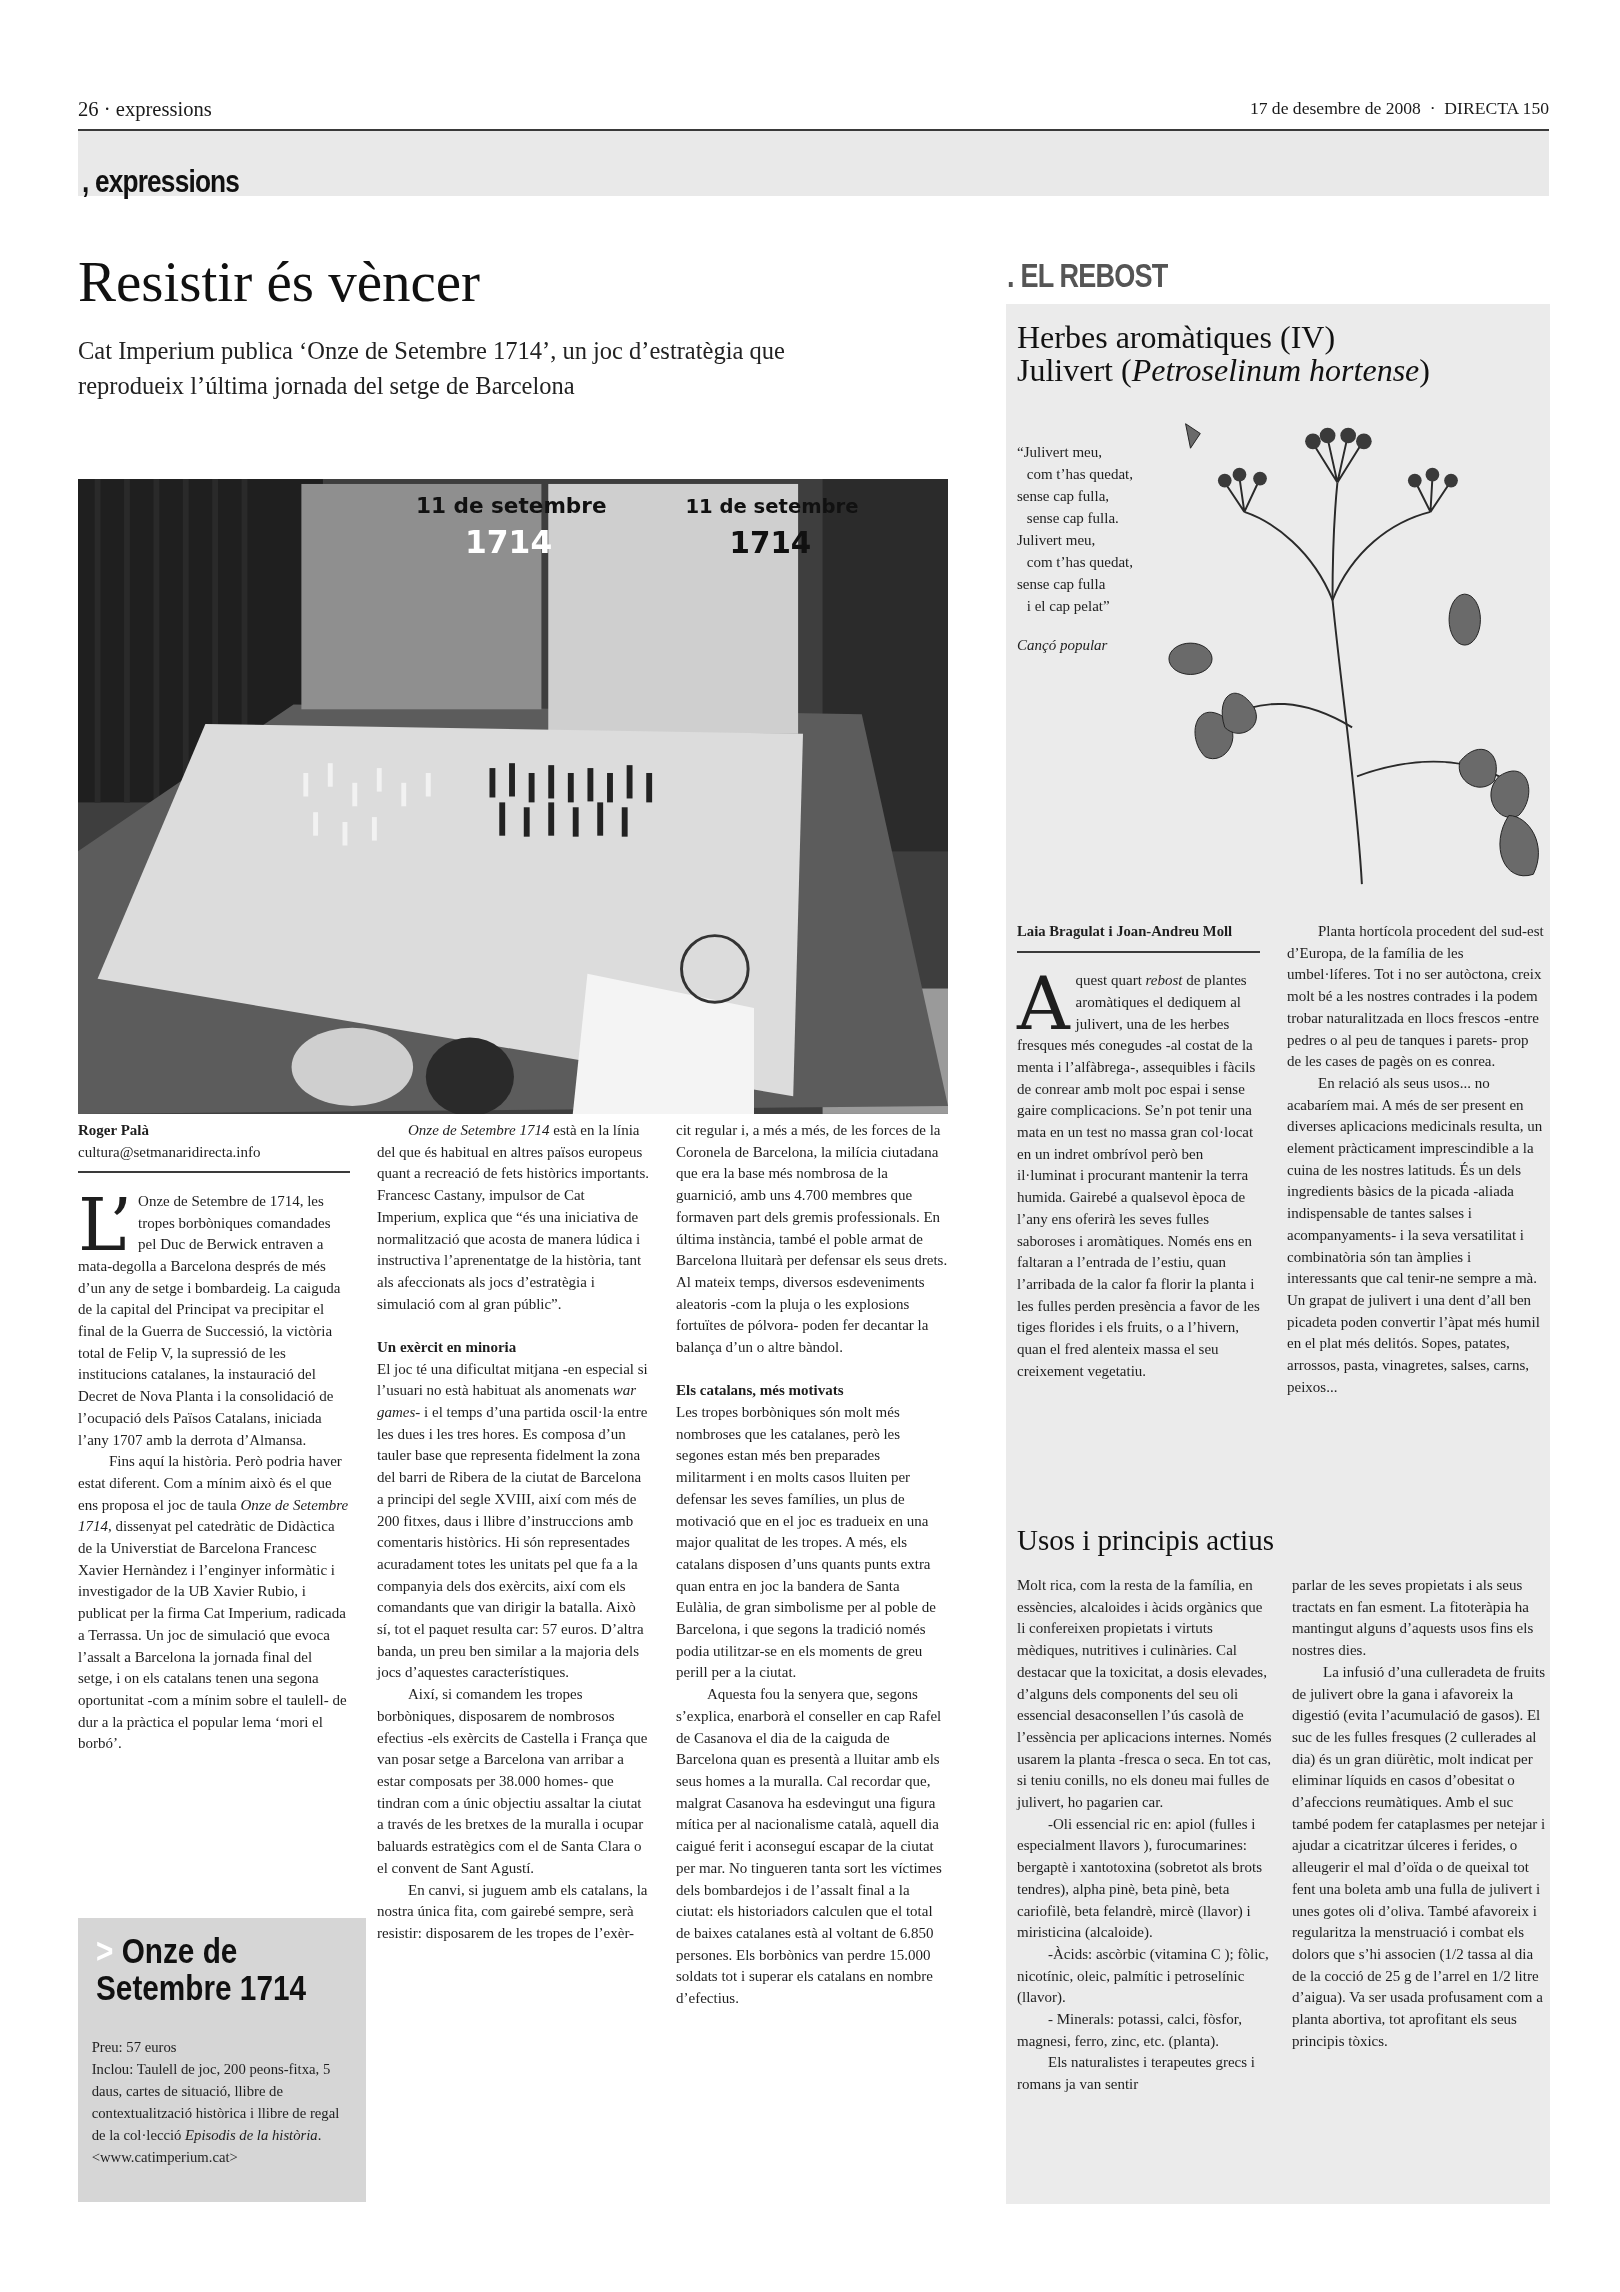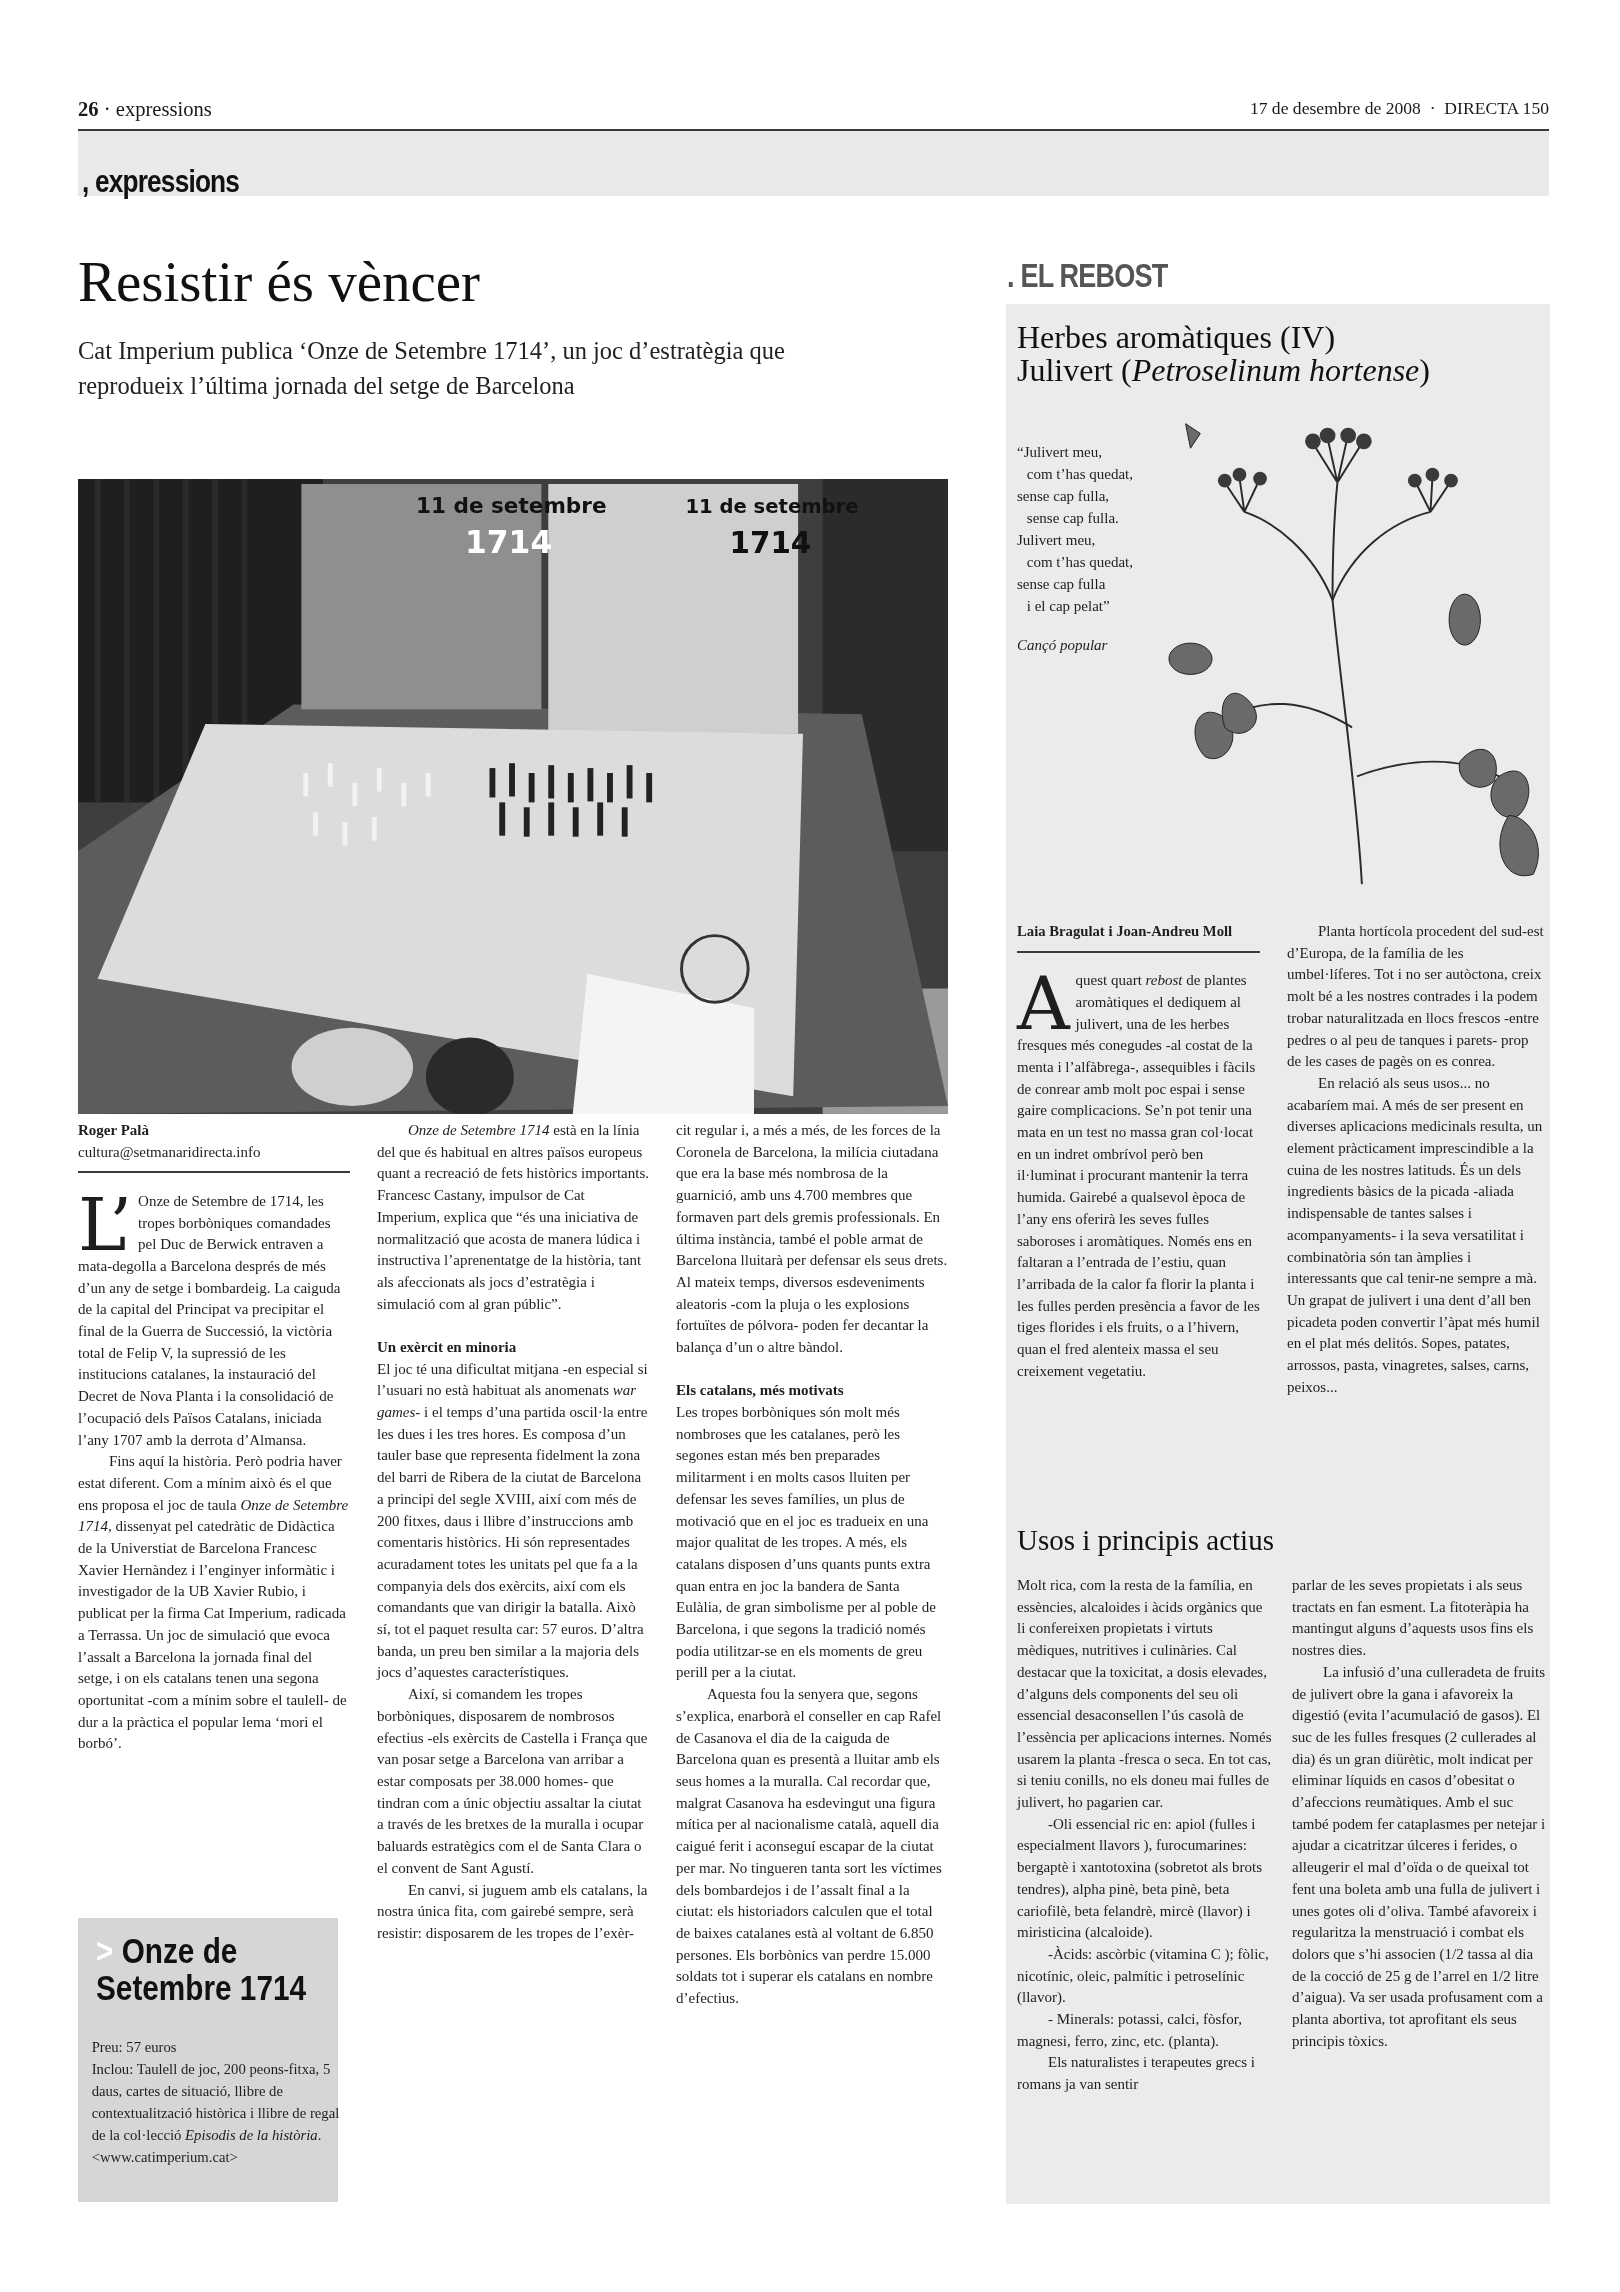--- a/index.html
+++ b/index.html
@@ -4,21 +4,21 @@
 <style>
   html, body { margin: 0; padding: 0; background: #ffffff; }
   body { width: 1620px; height: 2293px; position: relative; overflow: hidden; color: #1a1a1a;
          font-family: "DejaVu Serif", serif; }
   .abs { position: absolute; }
   .serif { font-family: "Liberation Serif", "DejaVu Serif", serif; }
   .sans  { font-family: "Liberation Sans", "DejaVu Sans", sans-serif; }
 
   
   #folio-left { left: 78px; top: 98px; font-size: 20.6px; }
-  #folio-left b { font-weight: bold; }
+  #folio-left b { font-weight: normal; }
   #folio-right { right: 71px; top: 98px; font-size: 17.6px; }
   #folio-rule { left: 78px; top: 129px; width: 1471px; height: 2px; background: #3a3a3a; }
 
   
   #section-band { left: 78px; top: 131px; width: 1471px; height: 65px; background: #e9e9e9; }
   #section-label { left: 82px; top: 163px; font-size: 32px; font-weight: bold; letter-spacing: -1px;
                    transform: scaleX(0.82); transform-origin: left top; color: #111; }
 
   
   #headline { left: 78px; top: 253px; font-size: 57px; line-height: 1; color: #111; }
@@ -35,21 +35,21 @@
   .col .gap { height: 21.6px; }
   #col1 { left: 78px; top: 1120px; width: 272px; }
   #col2 { left: 377px; top: 1120px; width: 272px; }
   #col3 { left: 676px; top: 1120px; width: 272px; }
 
   #byline-name { font-weight: bold; }
   #byline-rule { height: 2px; background: #3a3a3a; margin: 7.8px 0 17.6px 0; }
   .dropcap { float: left; font-size: 73px; line-height: 59px; margin: 3.9px 5.9px 0 0; font-family: "DejaVu Serif", serif; }
 
   
-  #factbox { left: 78px; top: 1918px; width: 260px; height: 284px; background: #d6d6d6; }
+  #factbox { left: 78px; top: 1918px; width: 288px; height: 284px; background: #d6d6d6; }
   #factbox-title { left: 17.6px; top: 13.7px; font-size: 35px; line-height: 37px; font-weight: bold;
                    transform: scaleX(0.85); transform-origin: left top; width: 314px; color: #111; }
   #factbox-title .arrow { color: #ffffff; }
   #factbox-body { left: 13.7px; top: 118px; width: 251px; font-size: 14.7px; line-height: 22px; color: #1e1e1e; }
   #factbox-body p { margin: 0; }
 
   
   #rebost-label { left: 1007px; top: 257px; font-size: 33px; font-weight: bold; color: #555; letter-spacing: -1px;
                   transform: scaleX(0.82); transform-origin: left top; }
   #rebost-panel { left: 1006px; top: 304px; width: 544px; height: 1900px; background: #ebebeb; }

